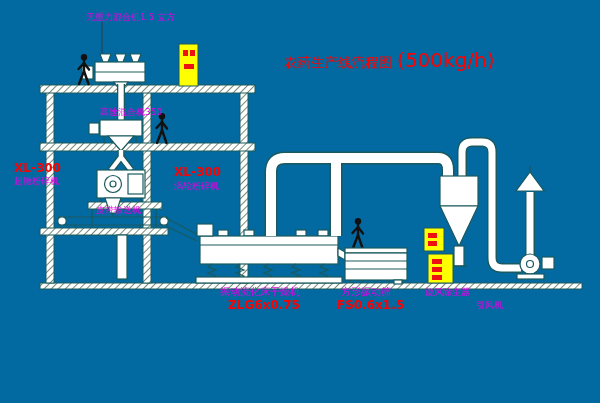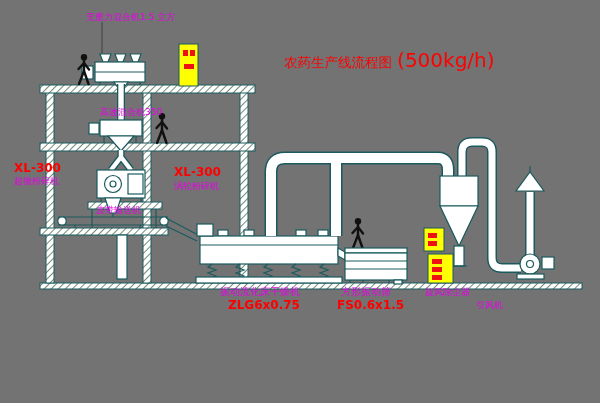--- a/index.html
+++ b/index.html
@@ -1,16 +1,16 @@
 <!DOCTYPE html>
 <html><head>
 <meta charset="utf-8">
 <style>
   html,body{margin:0;padding:0;background:#fff;}
-  .stage{position:relative;width:600px;height:403px;background:#737373;overflow:hidden;
+  .stage{position:relative;width:600px;height:403px;background:#0369a1;overflow:hidden;
          font-family:"DejaVu Sans",sans-serif;}
   svg{position:absolute;left:0;top:0;}
   .ln{stroke:#1a5a5e;fill:none;stroke-width:1.2;}
   .wht{fill:#ffffff;stroke:#1a5a5e;stroke-width:1.2;}
   .hatchf{fill:url(#hatch);stroke:#1a5a5e;stroke-width:1;}
   .pipeO{stroke:#1a5a5e;fill:none;stroke-linejoin:round;}
   .pipeI{stroke:#ffffff;fill:none;stroke-linejoin:round;}
   .fig{stroke:#111;stroke-width:2.4;stroke-linecap:round;fill:none;}
   .lblM{fill:#e800e8;font-size:9px;}
   .lblM10{fill:#e800e8;font-size:10px;}

